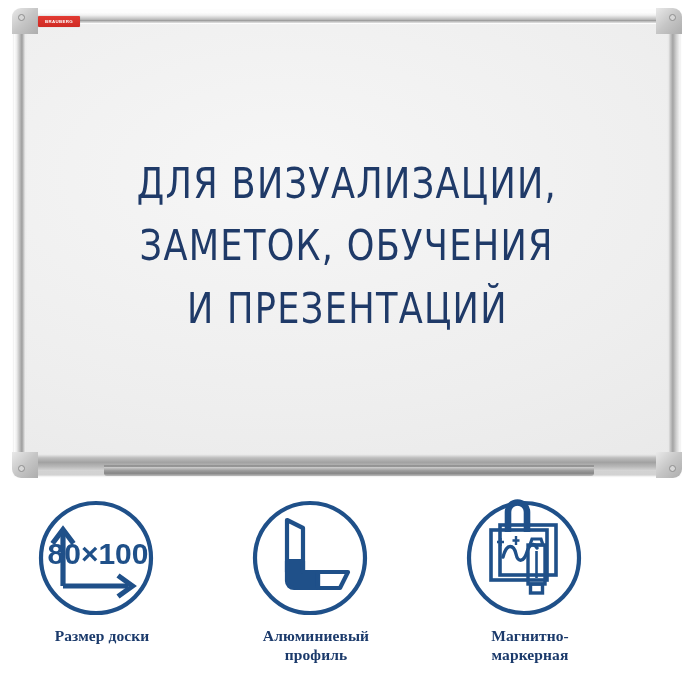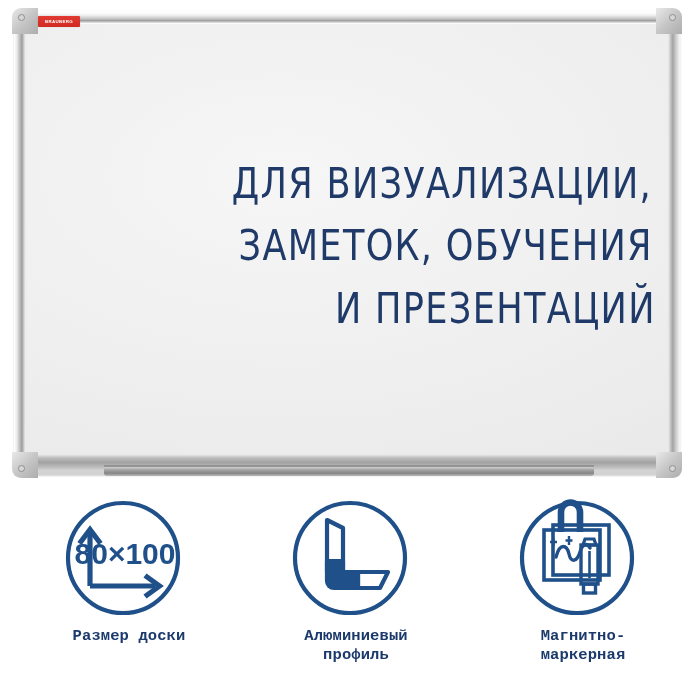--- a/index.html
+++ b/index.html
@@ -88,42 +88,42 @@
   }
   .brand span{
     color:#ffffff;font-size:4.4px;letter-spacing:.35px;font-weight:bold;
     font-family:"Liberation Sans",sans-serif;white-space:nowrap;
   }
 
   
   .headline{
     position:absolute;left:18px;top:17px;width:642px;height:433px;
     display:flex;flex-direction:column;justify-content:center;
-    align-items:flex-end;padding-top:14px;box-sizing:border-box;
+    align-items:center;padding-top:14px;box-sizing:border-box;
     pointer-events:none;
   }
   .hl-line{
     color:#1f3a68;
     font-family:"DejaVu Sans Condensed","Liberation Sans Narrow","Liberation Sans",sans-serif;
     font-size:42px;font-weight:500;letter-spacing:1.4px;
     line-height:1.48;white-space:nowrap;text-align:center;
     transform:scaleX(.93);
   }
 
   
   .features{
     position:absolute;left:0;top:498px;width:700px;height:195px;
-    display:flex;justify-content:center;align-items:flex-start;gap:35px;
+    display:flex;align-items:flex-start;gap:22px;
   }
   .feature{width:192px;display:flex;flex-direction:column;align-items:center;}
   .circ{width:120px;height:120px;display:block;}
   .feat-label{
     margin-top:9px;color:#1b3a6b;font-size:15.5px;font-weight:bold;
     text-align:center;line-height:1.22;letter-spacing:.1px;
-    font-family:Liberation Mono, monospace;
+    font-family:Liberation Serif, serif;
     margin-left:12px;
   }
 </style>
 </head>
 <body>
 
 <div id="page">
 
   <div class="board-wrap">
 

